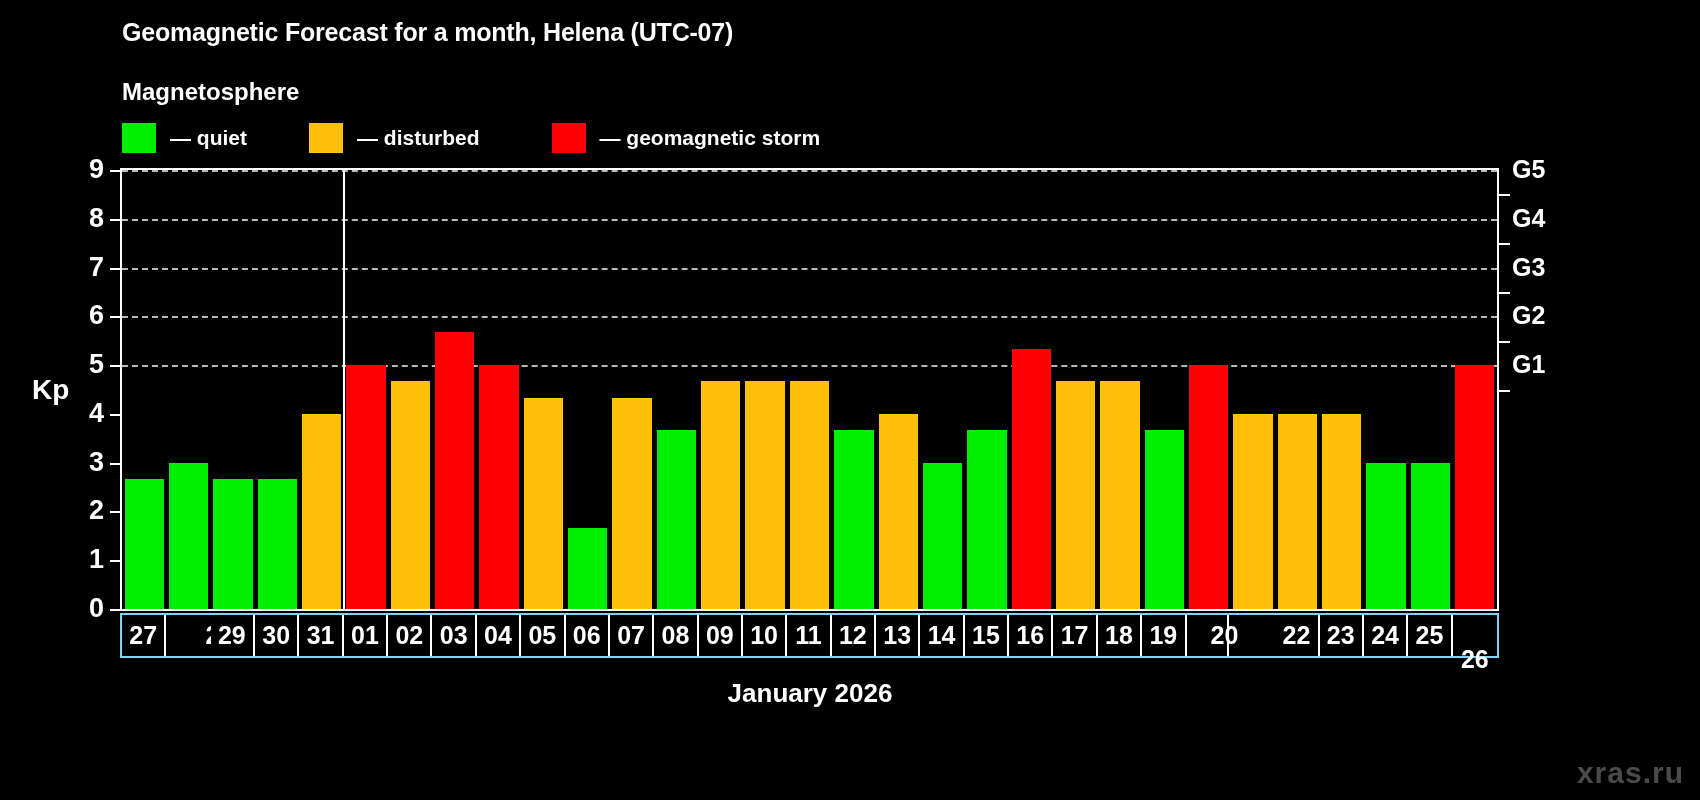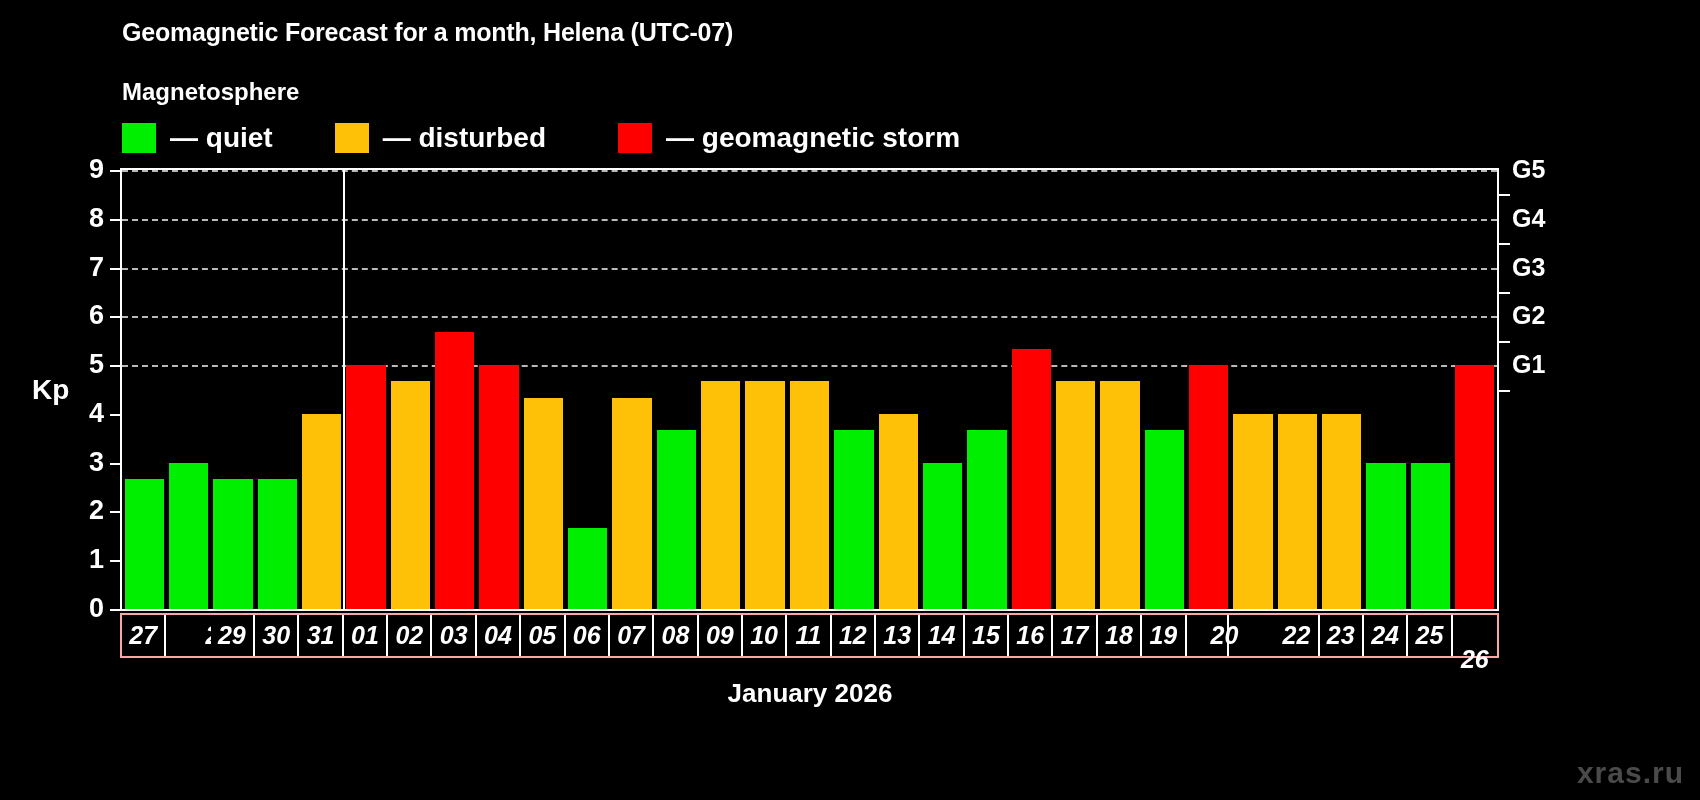--- a/index.html
+++ b/index.html
@@ -24,21 +24,21 @@
   #legend-heading {
     position: absolute; left: 122px; top: 78px;
     font-size: 24px; font-weight: bold;
   }
   #legend-row {
     position: absolute; left: 122px; top: 122px;
     display: flex; align-items: center; height: 32px;
   }
   .legend-entry { display: flex; align-items: center; }
   .legend-swatch { width: 34px; height: 30px; display: inline-block; }
-  .legend-text { font-size: 28px; font-weight: bold; margin-left: 14px; white-space: nowrap; }
+  .legend-text { font-size: 21px; font-weight: bold; margin-left: 14px; white-space: nowrap; }
   .legend-gap-1 { width: 62px; }
   .legend-gap-2 { width: 72px; }
 
   
   #gscale-legend {
     position: absolute; left: 1133px; top: 13px;
     font-size: 20px; font-weight: bold; line-height: 29.5px;
   }
   #gscale-legend div { white-space: nowrap; }
 
@@ -91,22 +91,21 @@
   }
   .gtick-mark {
     position: absolute; left: 1499px; width: 11px; height: 0;
     border-top: 2px solid #ffffff;
   }
 
   
   #xaxis-cells {
     position: absolute; left: 120px; top: 613px;
     width: 1379px; height: 45px;
-    border: 2px solid #fca5a5;
-    font-style: italic;
+    border: 2px solid #7dd3fc;
   }
   .xcell {
     position: absolute; top: 0; bottom: 0;
     display: flex; align-items: center; justify-content: center;
     font-size: 25px; font-weight: bold;
     border-right: 2px solid #ffffff;
     background: #000;
   }
   .xcell:last-child { border-right: none; }
 

